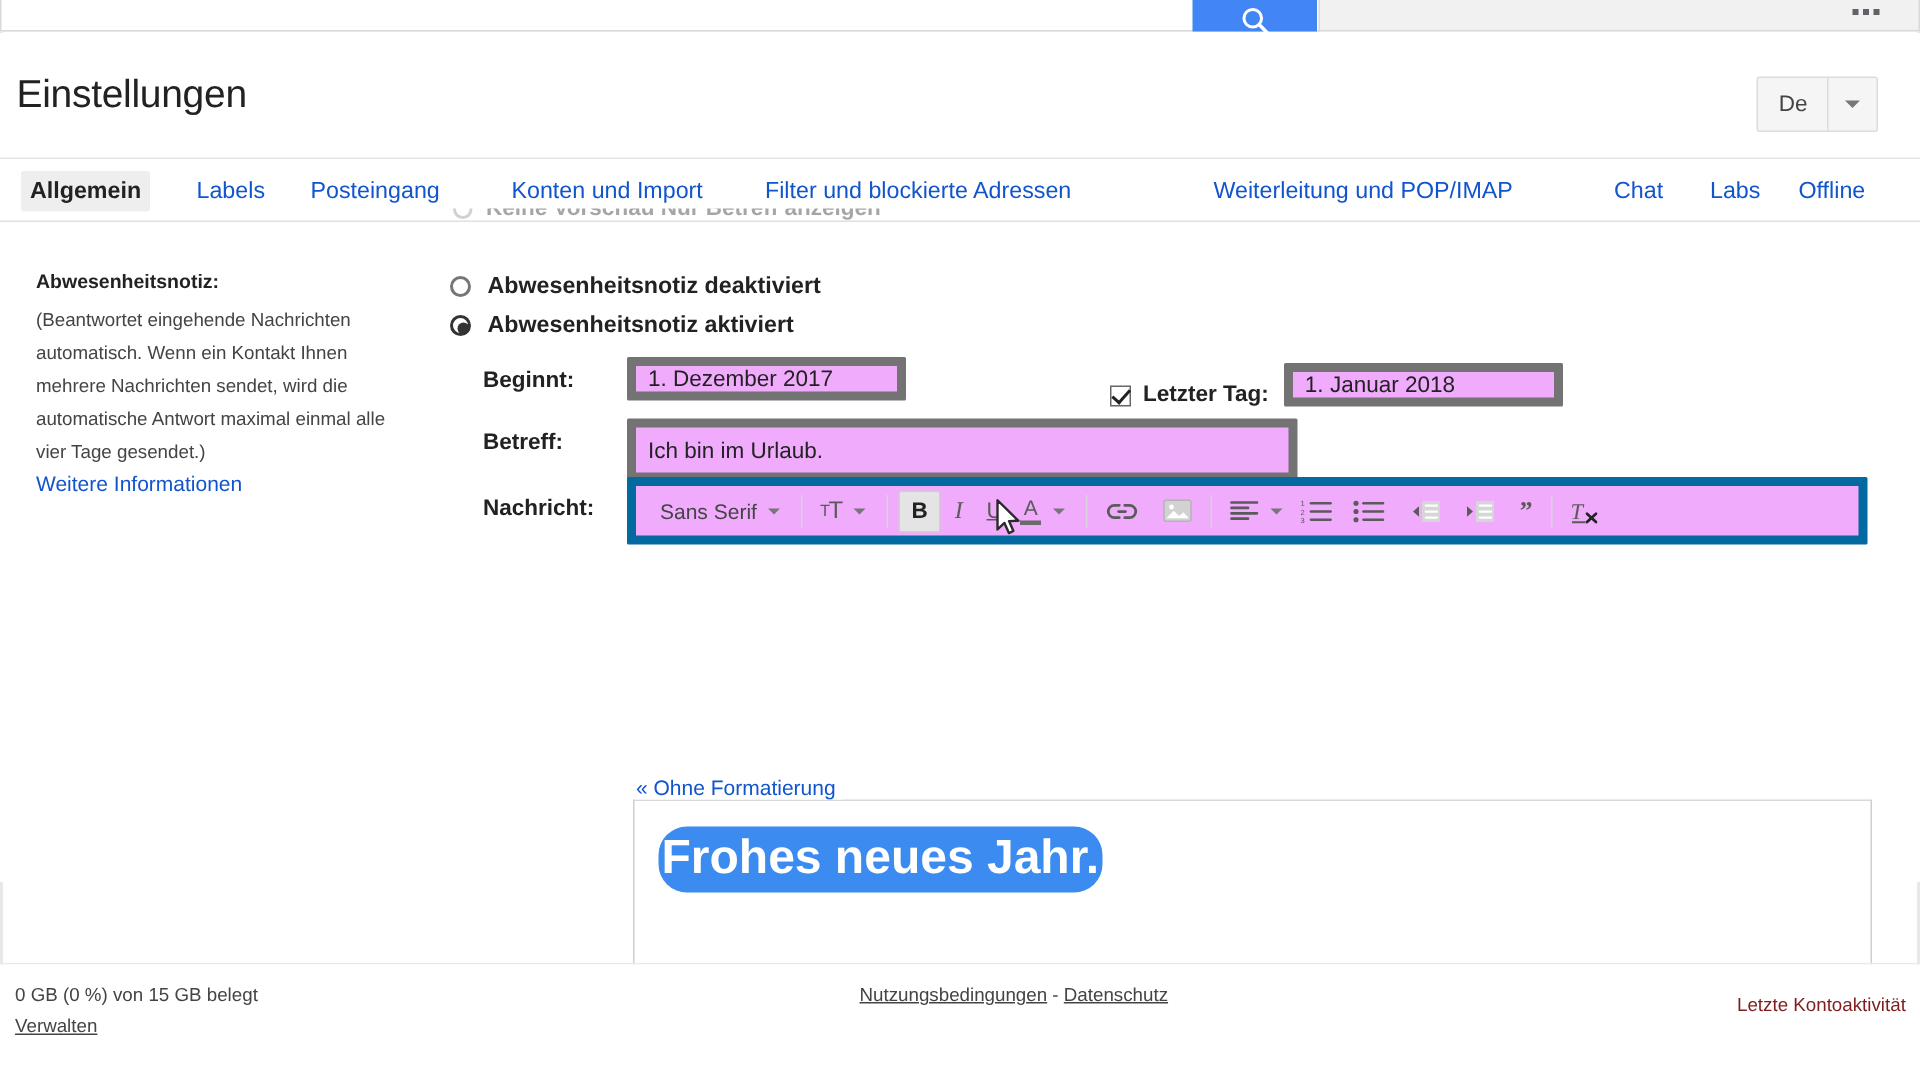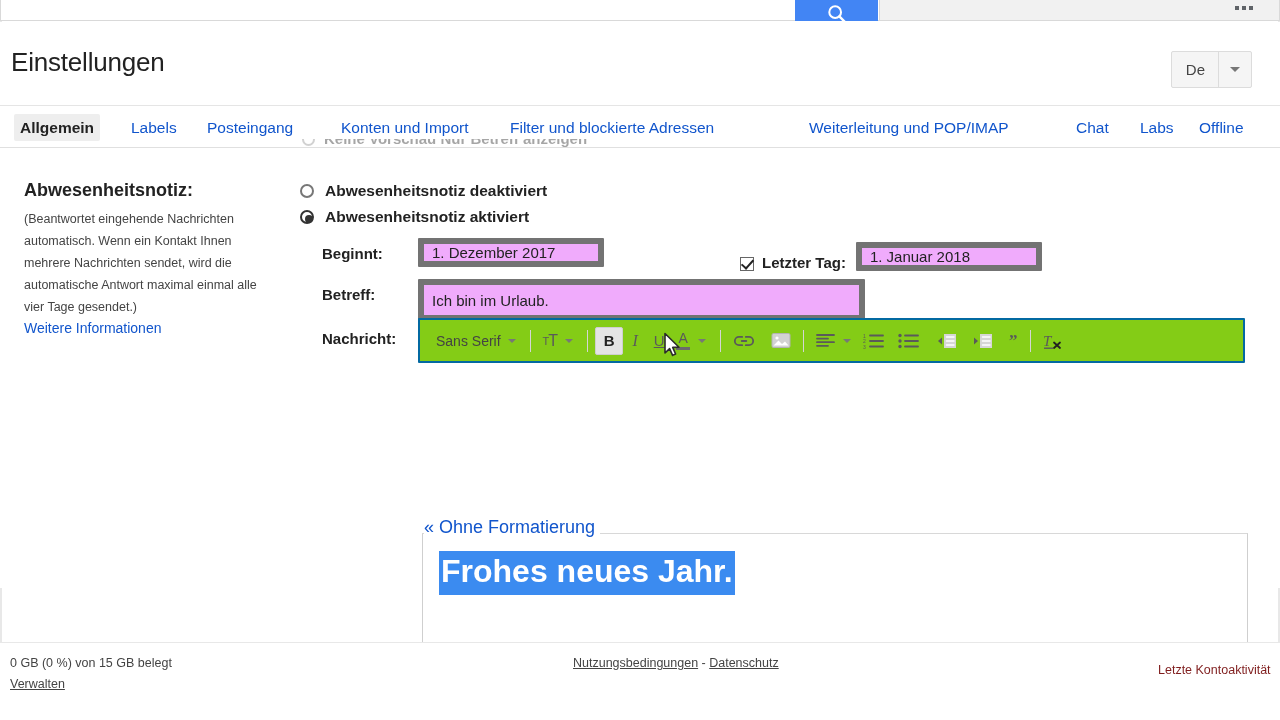--- a/index.html
+++ b/index.html
@@ -95,21 +95,21 @@
     position: absolute; left: 24px; top: -9px; font-size: 15px; color: #3a3a3a;
     font-weight: bold; white-space: nowrap;
   }
 
   
   .content { position: absolute; left: 0; top: 148px; width: 1280px; height: 440px; background: #fff; }
 
   .label-col {
     position: absolute; left: 24px; top: 32px; width: 252px;
   }
-  .sec-title { font-size: 18px; font-weight: bold; color: #222; margin: 0 0 7px 0; }
+  .sec-title { font-size: 13px; font-weight: bold; color: #222; margin: 0 0 7px 0; }
   .sec-desc {
     font-size: 12.5px; color: #444; line-height: 22px; margin: 0; width: 246px;
   }
   .sec-link {
     display: inline-block; margin-top: 2px; font-size: 14px; color: #1155cc;
     text-decoration: none; cursor: pointer;
   }
 
   .field-col { position: absolute; left: 300px; top: 30px; width: 960px; }
 
@@ -147,21 +147,21 @@
     border: solid #222; border-width: 0 2px 2px 0; transform: rotate(42deg);
   }
   .lastday-lbl { font-size: 15px; font-weight: bold; color: #222; margin-right: 10px; }
   #end-date-input { position: relative; left: 0; top: 0; width: 186px; height: 29px; }
 
   
   .msg-label { position: absolute; left: 22px; top: 152px; font-size: 15px; font-weight: bold; color: #222; }
 
   .toolbar {
     position: absolute; left: 118px; top: 140px; width: 827px; height: 45px;
-    background: #84cc16; border: 2px solid #0369a1; border-radius: 1px;
+    background: #f0abfc; border: 6px solid #0369a1; border-radius: 1px;
     display: flex; align-items: center; padding: 0 10px; gap: 0;
   }
   .tb-item {
     height: 30px; display: flex; align-items: center; justify-content: center;
     color: #5a5a5a; cursor: pointer; padding: 0 5px; border-radius: 2px;
   }
   .tb-font { font-size: 14px; color: #444; padding-left: 6px; padding-right: 4px; }
   .tb-caret {
     width: 0; height: 0; border-left: 4px solid transparent; border-right: 4px solid transparent;
     border-top: 4px solid #777; margin: 0 7px 0 3px; cursor: pointer;
@@ -174,33 +174,33 @@
   .tb-italic { font-style: italic; font-size: 16px; font-family: "Liberation Serif", serif; width: 24px; }
   .tb-underline { font-size: 15px; text-decoration: underline; width: 24px; }
   .tb-sizeT { font-size: 15px; letter-spacing: -1px; }
   .tb-colorA { display: flex; flex-direction: column; align-items: center; line-height: 1; }
   .tb-colorA span { font-size: 14px; }
   .tb-colorA i { display: block; width: 14px; height: 3px; background: #6b6b6b; margin-top: 2px; }
   .tb-quote { font-size: 17px; font-weight: bold; font-family: "Liberation Serif", serif; }
 
   
   .plain-link {
-    position: absolute; left: 424px; top: 369px; font-size: 18px; color: #1155cc;
+    position: absolute; left: 424px; top: 369px; font-size: 14px; color: #1155cc;
     cursor: pointer; background: #fff; padding-right: 5px; z-index: 3;
   }
 
   
   .msg-body {
     position: absolute; left: 422px; top: 385px; width: 826px; height: 158px;
     background: #ffffff; border: 1px solid #cfcfcf; border-top-color: #d8d8d8;
   }
   .msg-text {
     position: absolute; left: 16px; top: 17px;
     font-size: 32px; font-weight: bold; color: #ffffff;
-    background: #3b8bf0; padding: 2px 2px 4px 2px; line-height: 1.18;
+    background: #3b8bf0; padding: 2px 2px 4px 2px; line-height: 1.18; border-radius: 19px;
   }
 
   
   .contacts-row {
     position: absolute; left: 420px; top: 551px; display: flex; align-items: center;
   }
   .contacts-row .cbx { width: 15px; height: 15px; margin-right: 11px; }
   .contacts-lbl { font-size: 15.5px; font-weight: bold; color: #222; }
 
   

